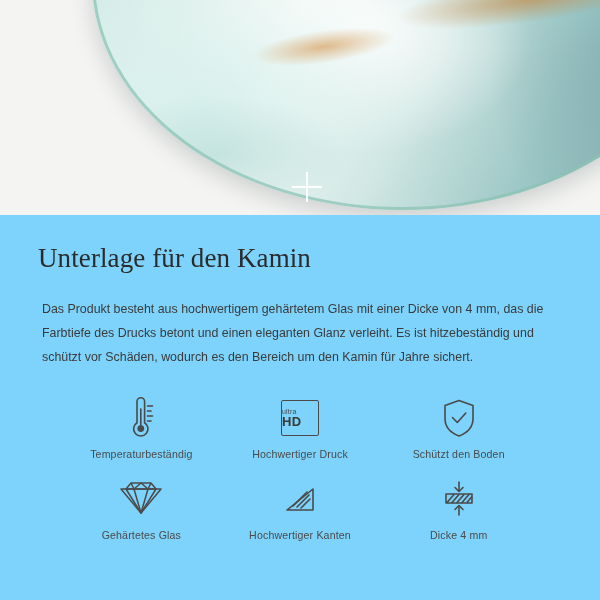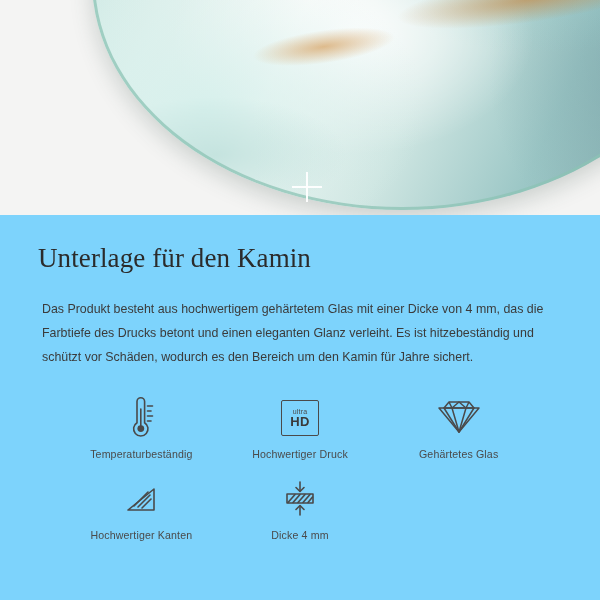--- a/index.html
+++ b/index.html
@@ -152,21 +152,20 @@
     text-align: left;
     letter-spacing: 0.15px;
   }
   .ultra-hd {
     width: 36px;
     height: 34px;
     border: 1.6px solid #4a4a4a;
     border-radius: 2px;
     display: flex;
     flex-direction: column;
-    align-items: center;
     justify-content: center;
     line-height: 1.05;
   }
   .ultra-hd .u {
     font-size: 7px;
     color: #4a4a4a;
     letter-spacing: 0.2px;
   }
   .ultra-hd .hd {
     font-size: 13px;
@@ -213,20 +212,29 @@
       <div class="feature">
         <div class="feature-icon">
           <div class="ultra-hd">
             <span class="u">ultra</span>
             <span class="hd">HD</span>
           </div>
         </div>
         <div class="feature-label">Hochwertiger Druck</div>
       </div>
 
+      <div class="feature">
+        <div class="feature-icon">
+          <svg width="40" height="46" viewBox="0 0 40 46" fill="none" stroke="#4a4a4a" stroke-width="1.6" stroke-linejoin="round" stroke-linecap="round">
+            <path d="M20 5.5 34 10.5v13c0 9-6.2 14.6-14 17.5C12.2 38.1 6 32.5 6 23.5v-13z"></path>
+            <polyline points="13.5,22.5 18.3,27.5 26.8,18"></polyline>
+          </svg>
+        </div>
+        <div class="feature-label">Schützt den Boden</div>
+      </div>
 
       <div class="feature">
         <div class="feature-icon">
           <svg width="42" height="46" viewBox="0 0 42 46" fill="none" stroke="#4a4a4a" stroke-width="1.5" stroke-linejoin="round">
             <path d="M9 13h24l8 0-20 24L1 13z" transform="translate(0,0)"></path>
             <path d="M6 13h30L21 37z"></path>
             <path d="M6 13l5-6h20l5 6"></path>
             <path d="M11 7l3 6 7-6 7 6 3-6"></path>
             <path d="M14 13 21 37 28 13"></path>
           </svg>

